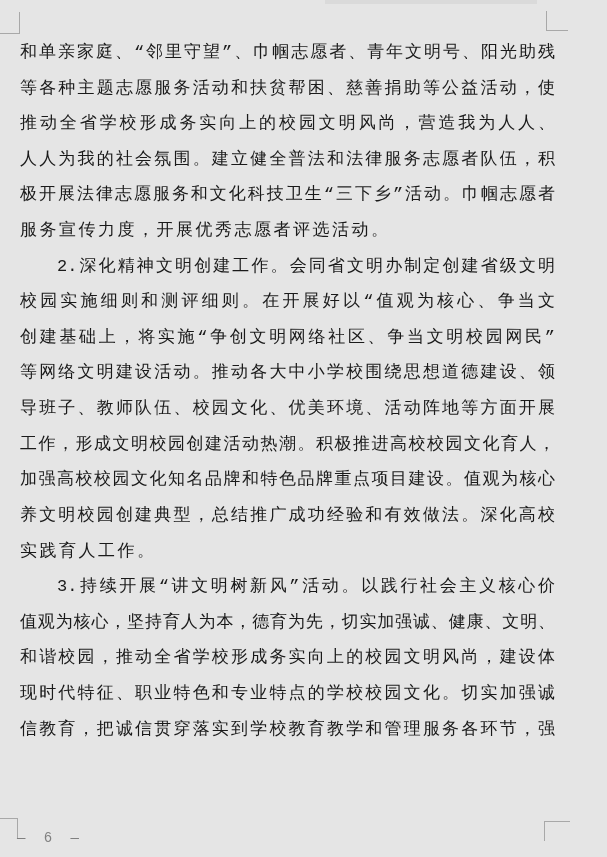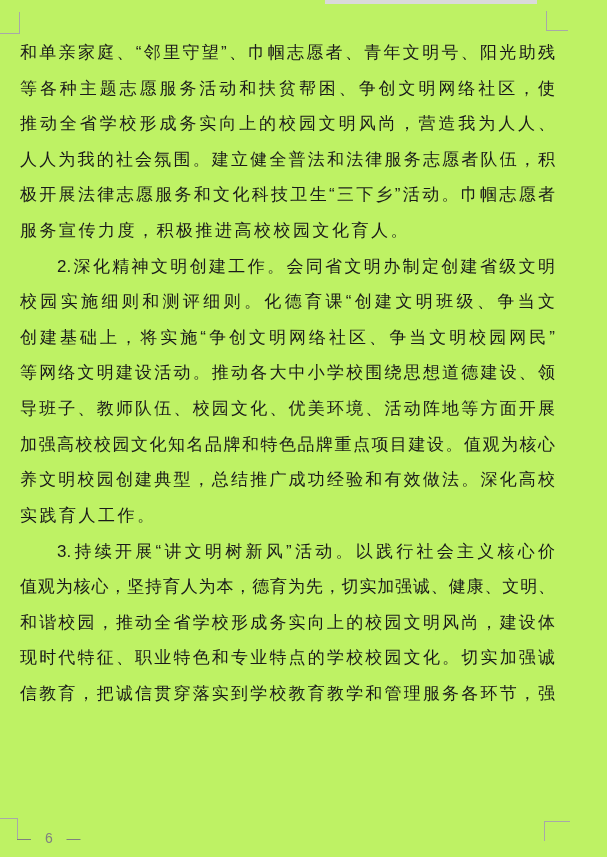--- a/index.html
+++ b/index.html
@@ -4,23 +4,23 @@
 <style>
   html, body {
     margin: 0;
     padding: 0;
     background: #ffffff;
   }
   .page {
     position: relative;
     width: 607px;
     height: 857px;
-    background: #bef264;
+    background: #e5e5e5;
     overflow: hidden;
-    font-family: Liberation Sans, sans-serif;
+    font-family: Liberation Mono, monospace;
   }
   
   .top-strip {
     position: absolute;
     left: 325px;
     top: 0;
     width: 212px;
     height: 4px;
     background: #dadada;
   }
@@ -79,30 +79,31 @@
 
   <div class="top-strip"></div>
 
   <div class="crop tl"></div>
   <div class="crop tr"></div>
   <div class="crop bl"></div>
   <div class="crop br"></div>
 
   <div class="doc-body">
       <div class="line fill">和单亲家庭、“邻里守望”、巾帼志愿者、青年文明号、阳光助残</div>
-      <div class="line fill">等各种主题志愿服务活动和扶贫帮困、争创文明网络社区，使</div>
+      <div class="line fill">等各种主题志愿服务活动和扶贫帮困、慈善捐助等公益活动，使</div>
       <div class="line fill">推动全省学校形成务实向上的校园文明风尚，营造我为人人、</div>
       <div class="line fill">人人为我的社会氛围。建立健全普法和法律服务志愿者队伍，积</div>
       <div class="line fill">极开展法律志愿服务和文化科技卫生“三下乡”活动。巾帼志愿者</div>
-      <div class="line nofill">服务宣传力度，积极推进高校校园文化育人。</div>
+      <div class="line nofill">服务宣传力度，开展优秀志愿者评选活动。</div>
       <div class="line fill indent">2.深化精神文明创建工作。会同省文明办制定创建省级文明</div>
-      <div class="line fill">校园实施细则和测评细则。化德育课“创建文明班级、争当文</div>
+      <div class="line fill">校园实施细则和测评细则。在开展好以“值观为核心、争当文</div>
       <div class="line fill">创建基础上，将实施“争创文明网络社区、争当文明校园网民”</div>
       <div class="line fill">等网络文明建设活动。推动各大中小学校围绕思想道德建设、领</div>
       <div class="line fill">导班子、教师队伍、校园文化、优美环境、活动阵地等方面开展</div>
+      <div class="line fill">工作，形成文明校园创建活动热潮。积极推进高校校园文化育人，</div>
       <div class="line fill">加强高校校园文化知名品牌和特色品牌重点项目建设。值观为核心</div>
       <div class="line fill">养文明校园创建典型，总结推广成功经验和有效做法。深化高校</div>
       <div class="line nofill">实践育人工作。</div>
       <div class="line fill indent">3.持续开展“讲文明树新风”活动。以践行社会主义核心价</div>
       <div class="line fill">值观为核心，坚持育人为本，德育为先，切实加强诚、健康、文明、</div>
       <div class="line fill">和谐校园，推动全省学校形成务实向上的校园文明风尚，建设体</div>
       <div class="line fill">现时代特征、职业特色和专业特点的学校校园文化。切实加强诚</div>
       <div class="line fill">信教育，把诚信贯穿落实到学校教育教学和管理服务各环节，强</div>
     </div>
 

